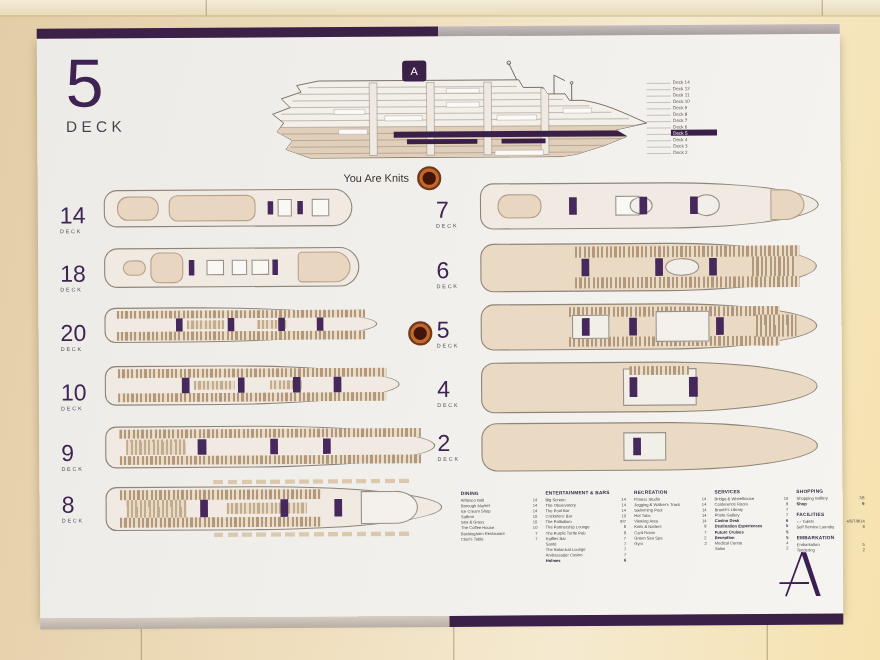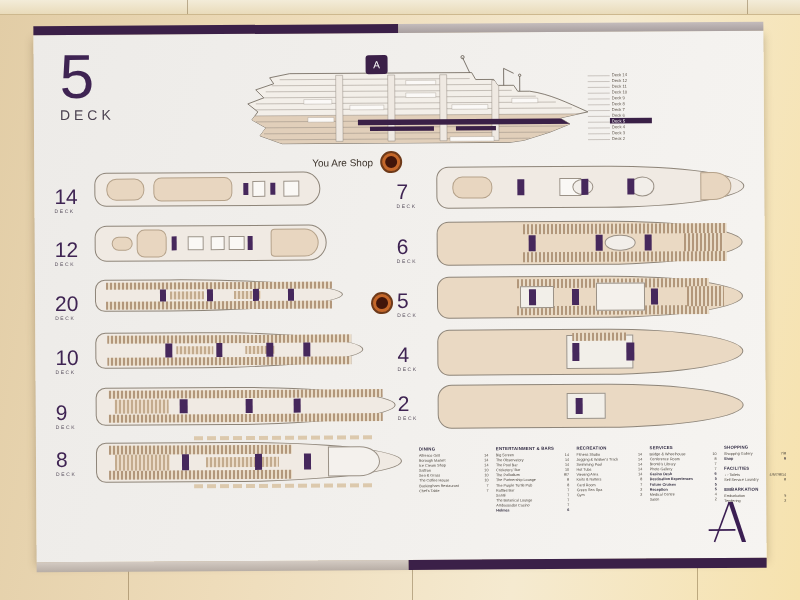--- a/index.html
+++ b/index.html
@@ -231,42 +231,42 @@
         <text x="392" y="65.1" font-size="4.2" fill="#5f564c">Deck 6</text>
         <rect x="390" y="66.2" width="42" height="5.6" fill="#3a2047"></rect>
         <text x="392" y="70.9" font-size="4.2" fill="#ffffff">Deck 5</text>
         <text x="392" y="76.69999999999999" font-size="4.2" fill="#5f564c">Deck 4</text>
         <text x="392" y="82.5" font-size="4.2" fill="#5f564c">Deck 3</text>
         <text x="392" y="88.3" font-size="4.2" fill="#5f564c">Deck 2</text>
       </g>
   </svg>
 
   <div class="yah">
-    <span>You Are Shop</span>
+    <span>You Are Knits</span>
     <span class="dot"></span>
   </div>
 
   <div class="col col-left" id="col-left">
       <div class="plan">
         <div class="plan-num">
           <span class="n">14</span>
           <span class="w">DECK</span>
         </div>
         <div class="ship s-14">
           <div class="blob b-oval"></div>
           <div class="blob b-big"></div>
           <div class="stair p66"></div>
           <div class="box w70"></div>
           <div class="stair p78"></div>
           <div class="box w84"></div>
         </div>
       </div>
       <div class="plan">
         <div class="plan-num">
-          <span class="n">12</span>
+          <span class="n">18</span>
           <span class="w">DECK</span>
         </div>
         <div class="ship s-12">
           <div class="blob b-s1"></div>
           <div class="blob b-s2"></div>
           <div class="stair p33"></div>
           <div class="box w40"></div>
           <div class="box w50"></div>
           <div class="box w58"></div>
           <div class="stair p66"></div>

